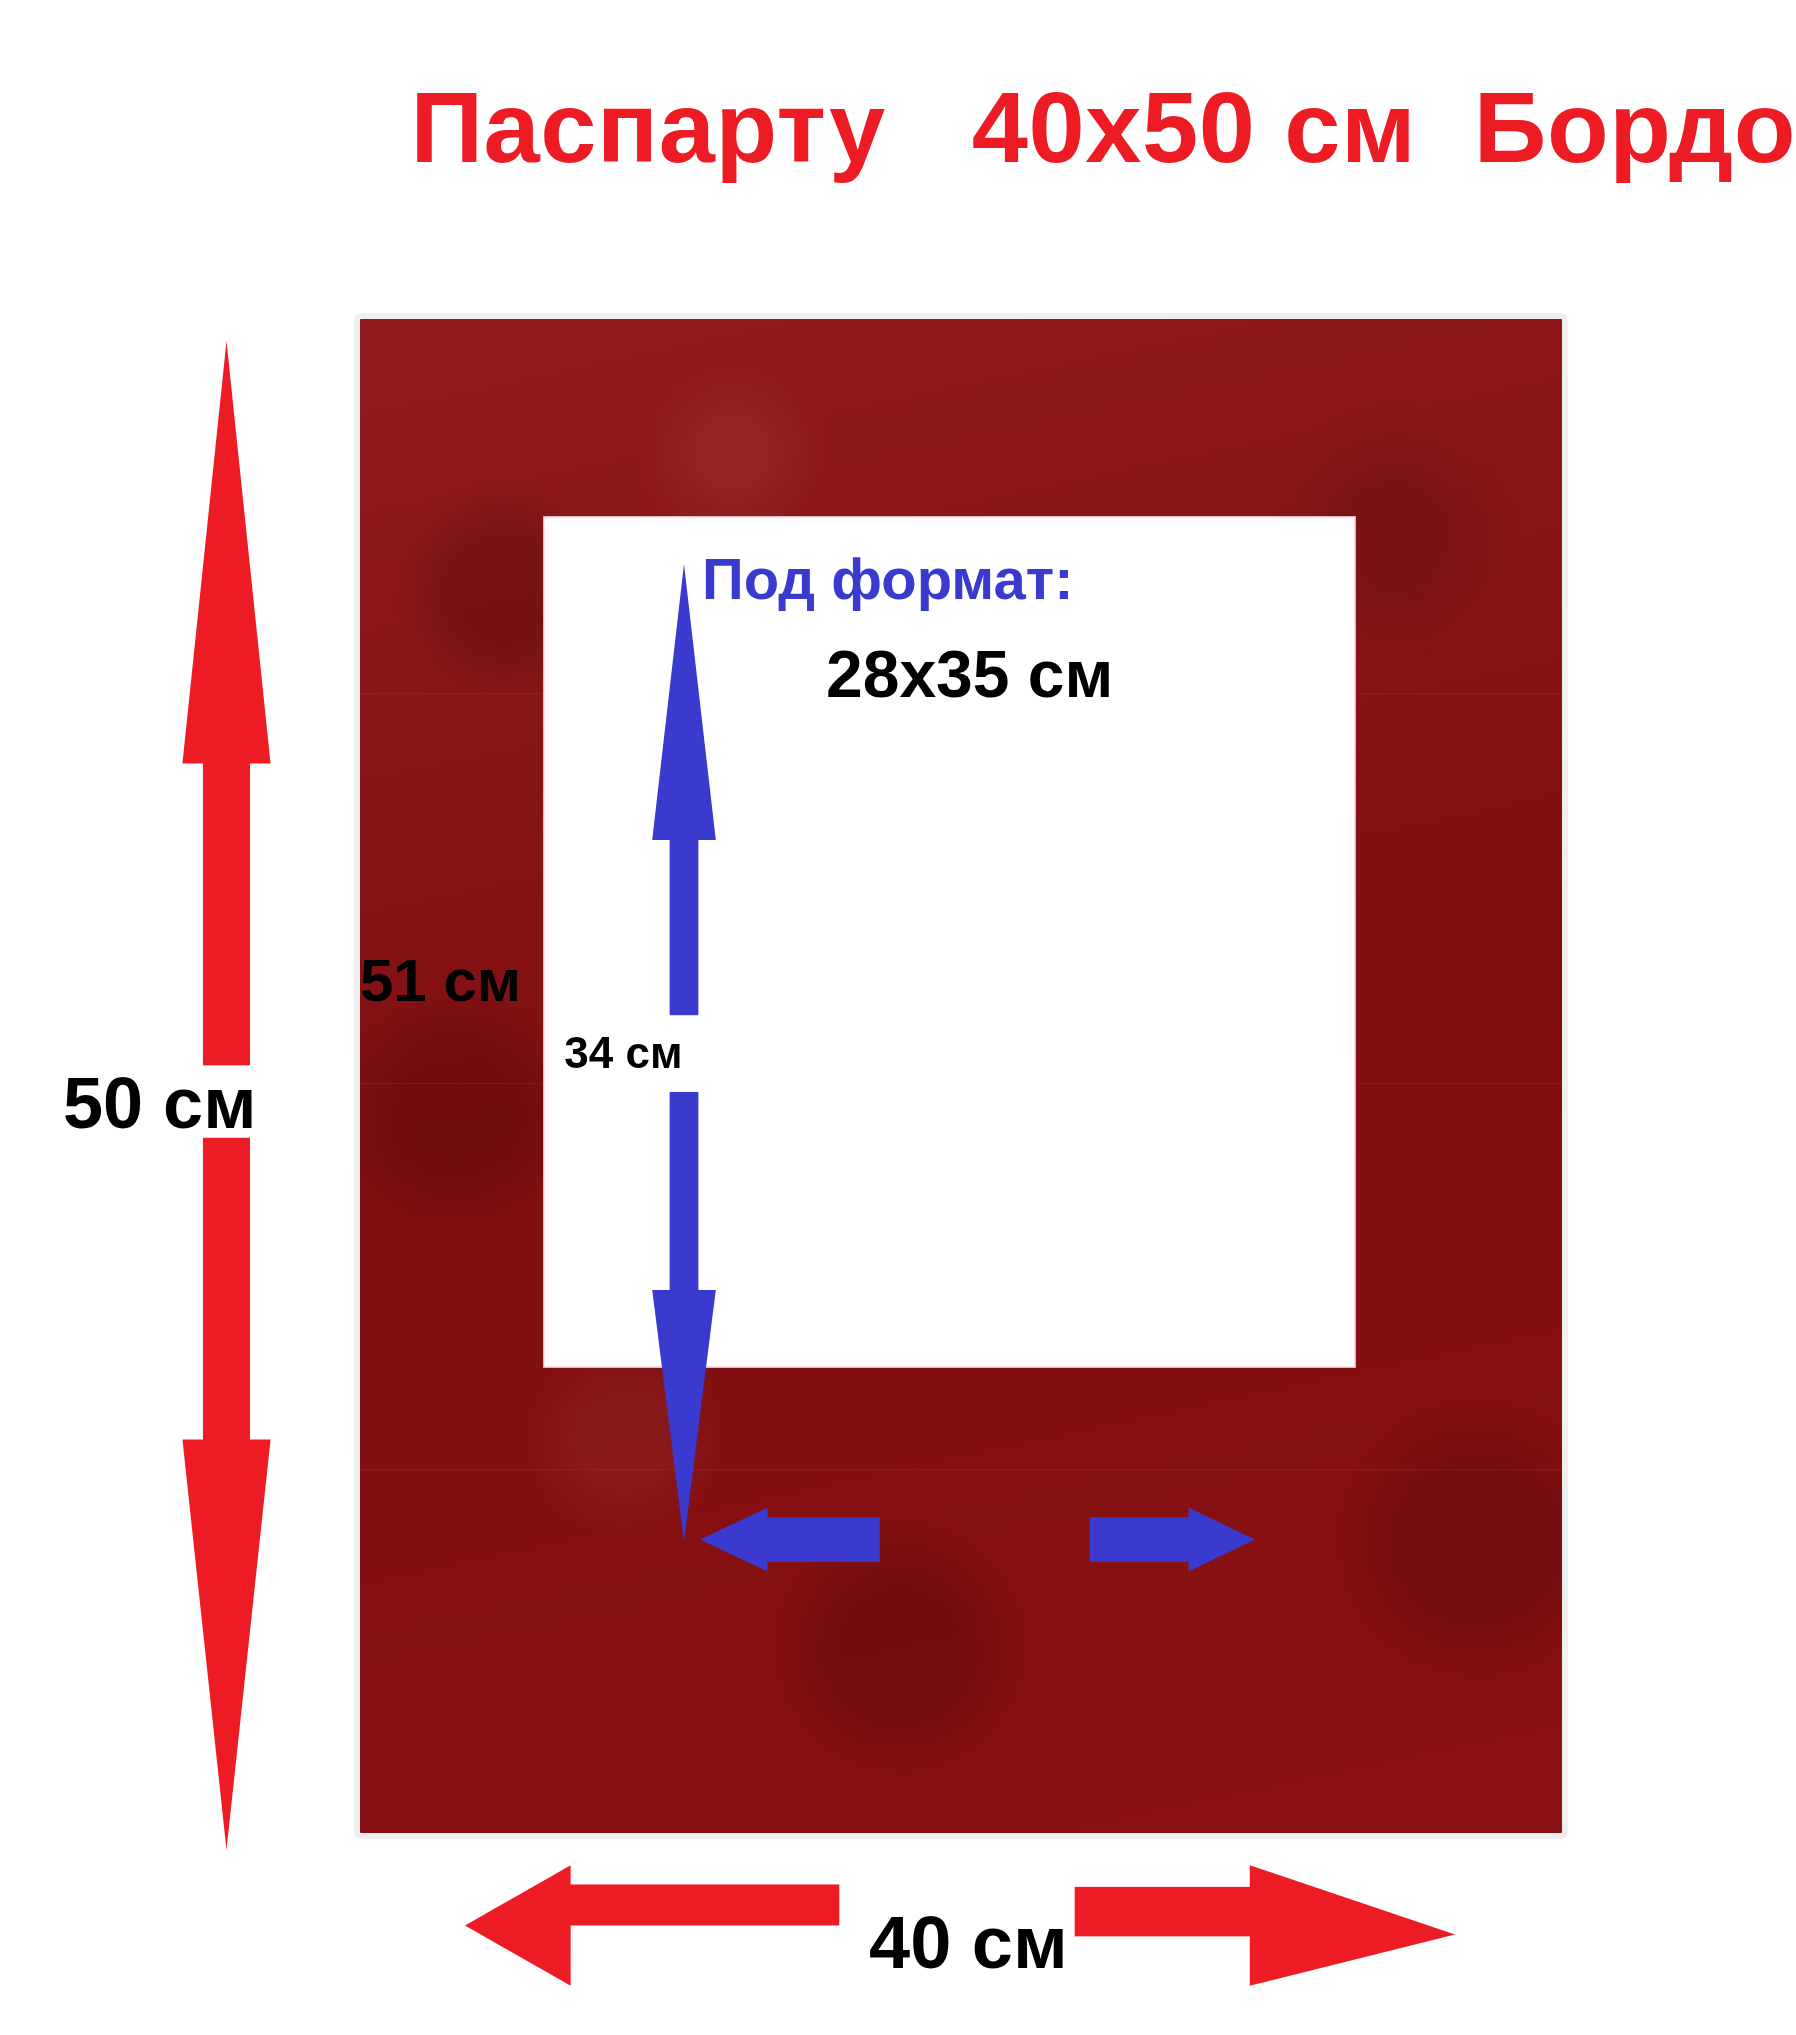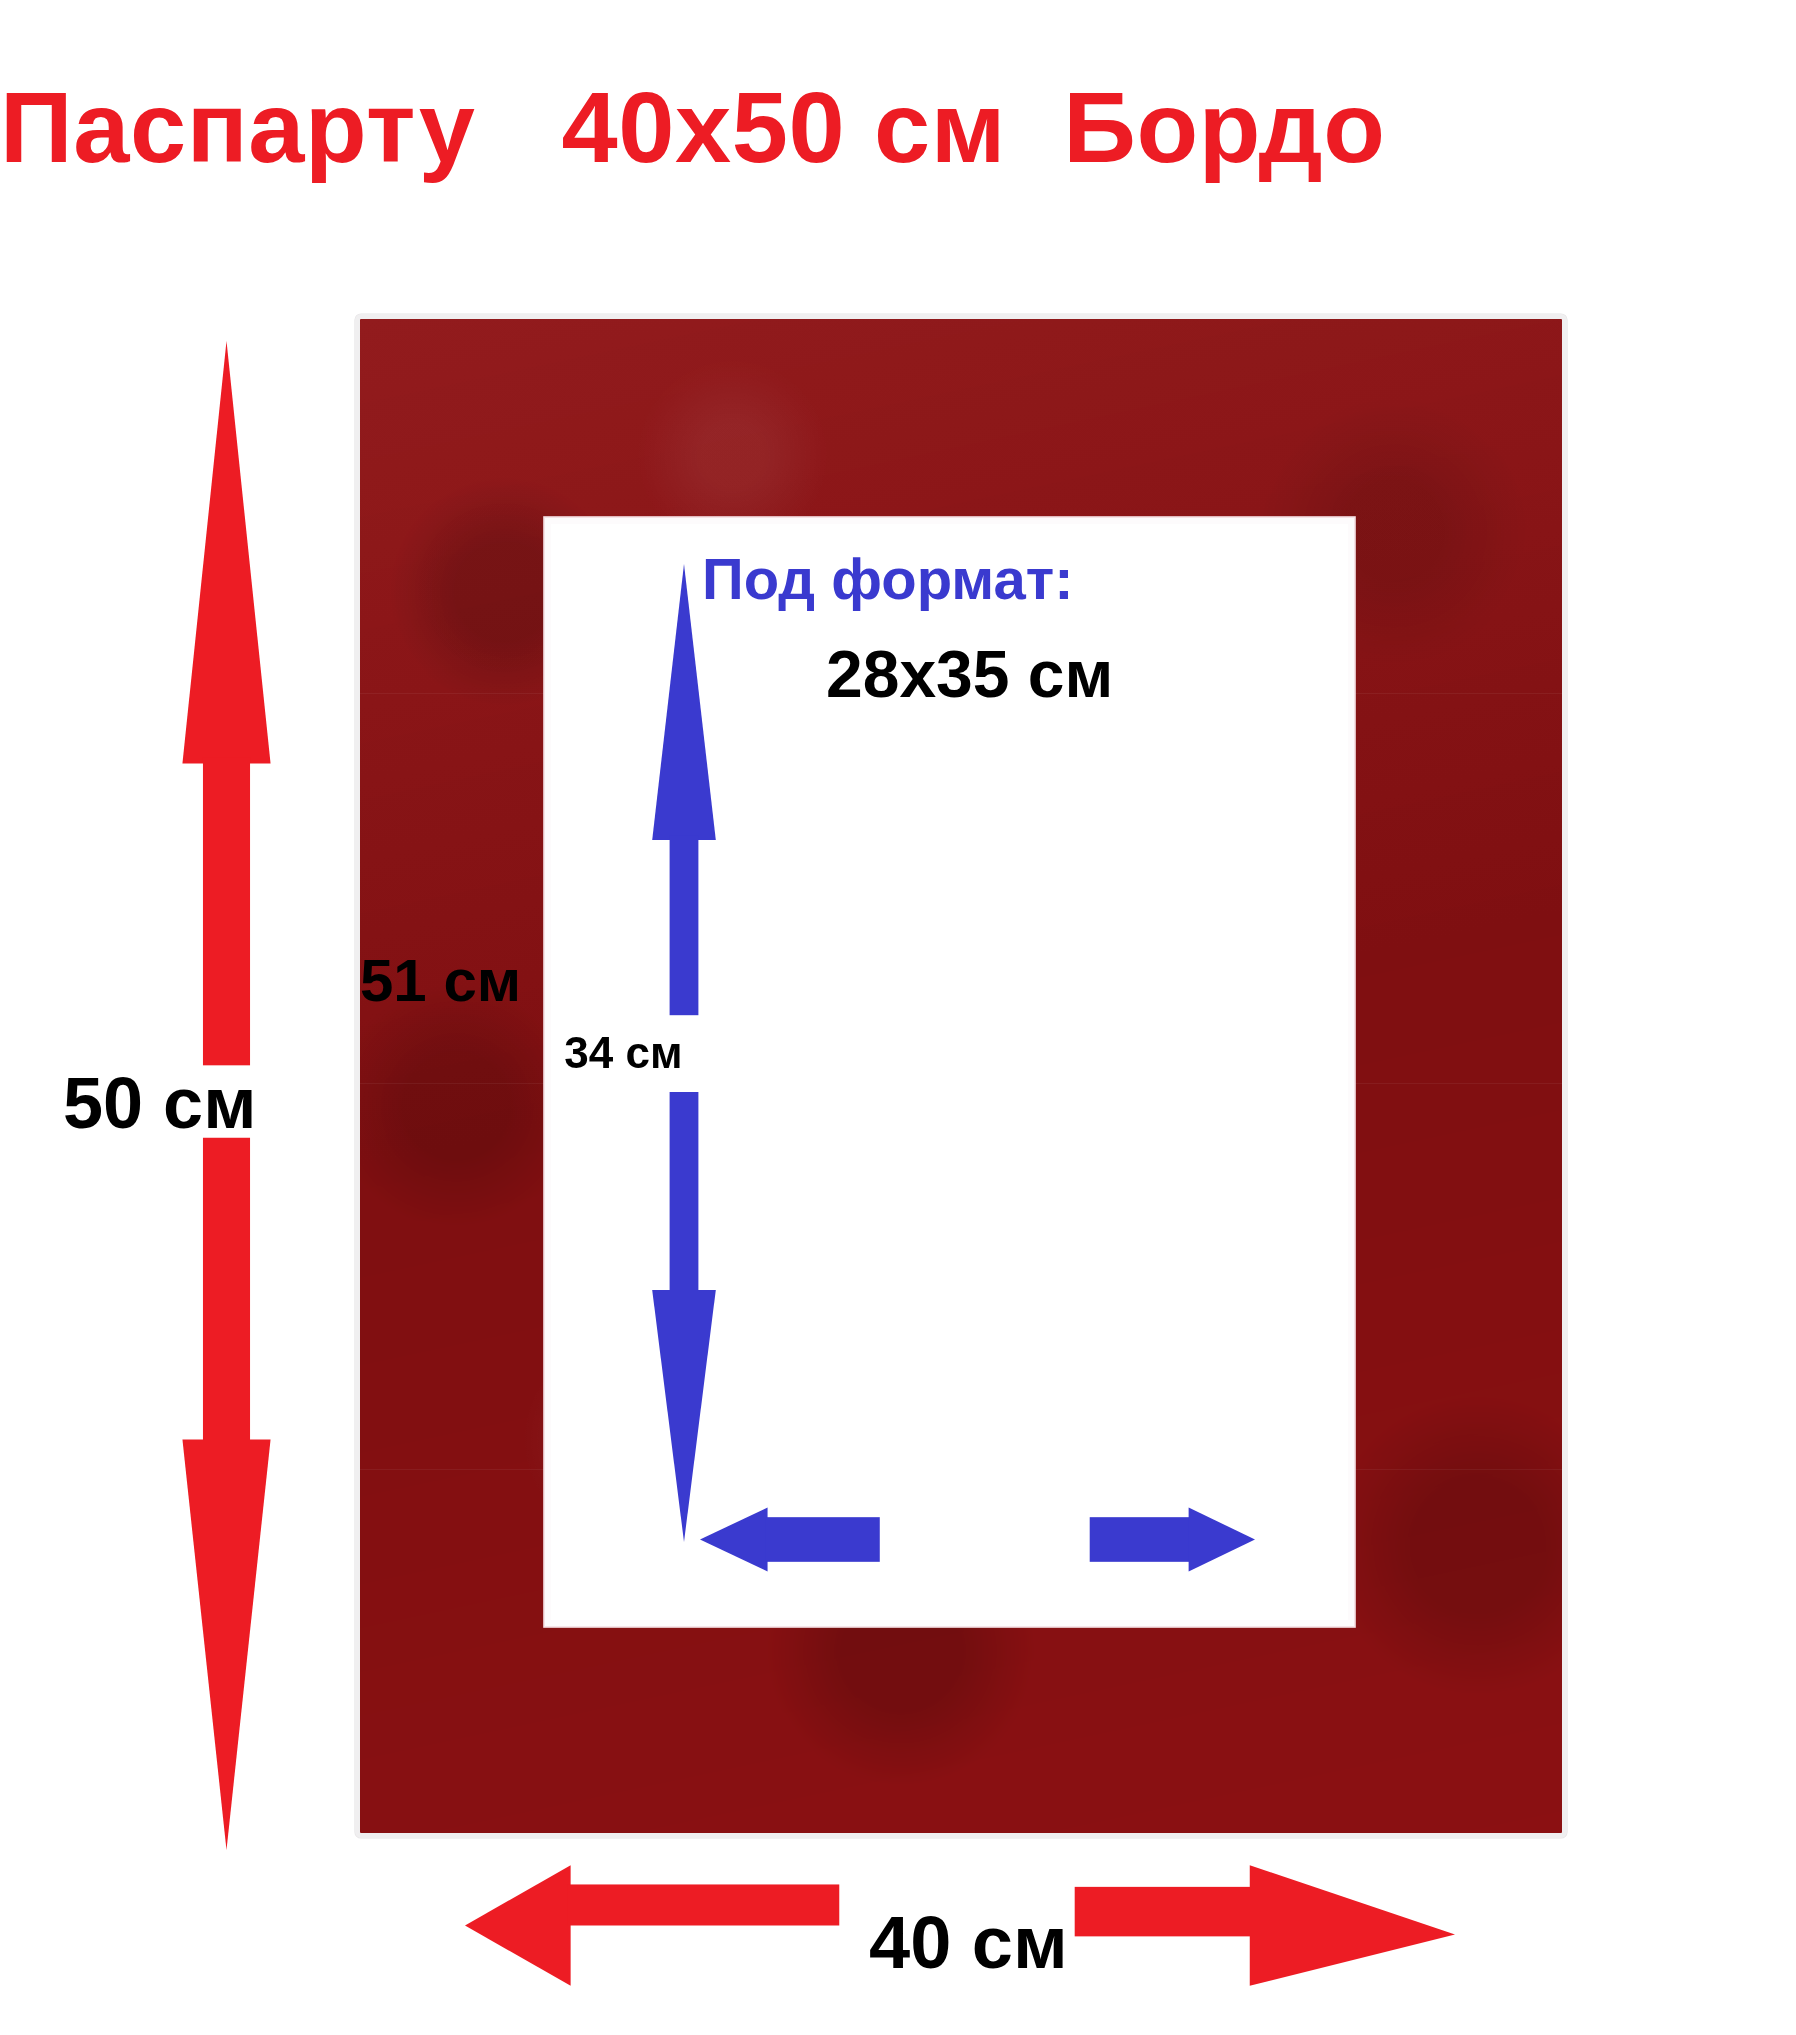--- a/index.html
+++ b/index.html
@@ -17,21 +17,21 @@
     background: #ffffff;
     overflow: hidden;
   }
 
   
   .title {
     position: absolute;
     left: 0;
     top: 72px;
     width: 1796px;
-    text-align: left;
+    text-align: right;
     font-size: 101px;
     font-weight: bold;
     color: #ED1C24;
     letter-spacing: 0.6px;
     white-space: pre;
     line-height: 1.1;
   }
 
   
   #mat-board {
@@ -73,21 +73,21 @@
     background: rgba(255,255,255,0.055);
     pointer-events: none;
   }
 
   
   #mat-window {
     position: absolute;
     left: 185px;
     top: 199px;
     width: 809px;
-    height: 1108px;
+    height: 848px;
     background: #a3a3a3;
     border: 6.6px solid #fdfbfc;
     box-sizing: border-box;
     box-shadow: 0 0 0 1.8px #f6e3e7, inset 0 0 0 1.2px #e2e2e4;
   }
   .window-inner {
     position: absolute;
     inset: 0;
     background: #ffffff;
     overflow: hidden;

